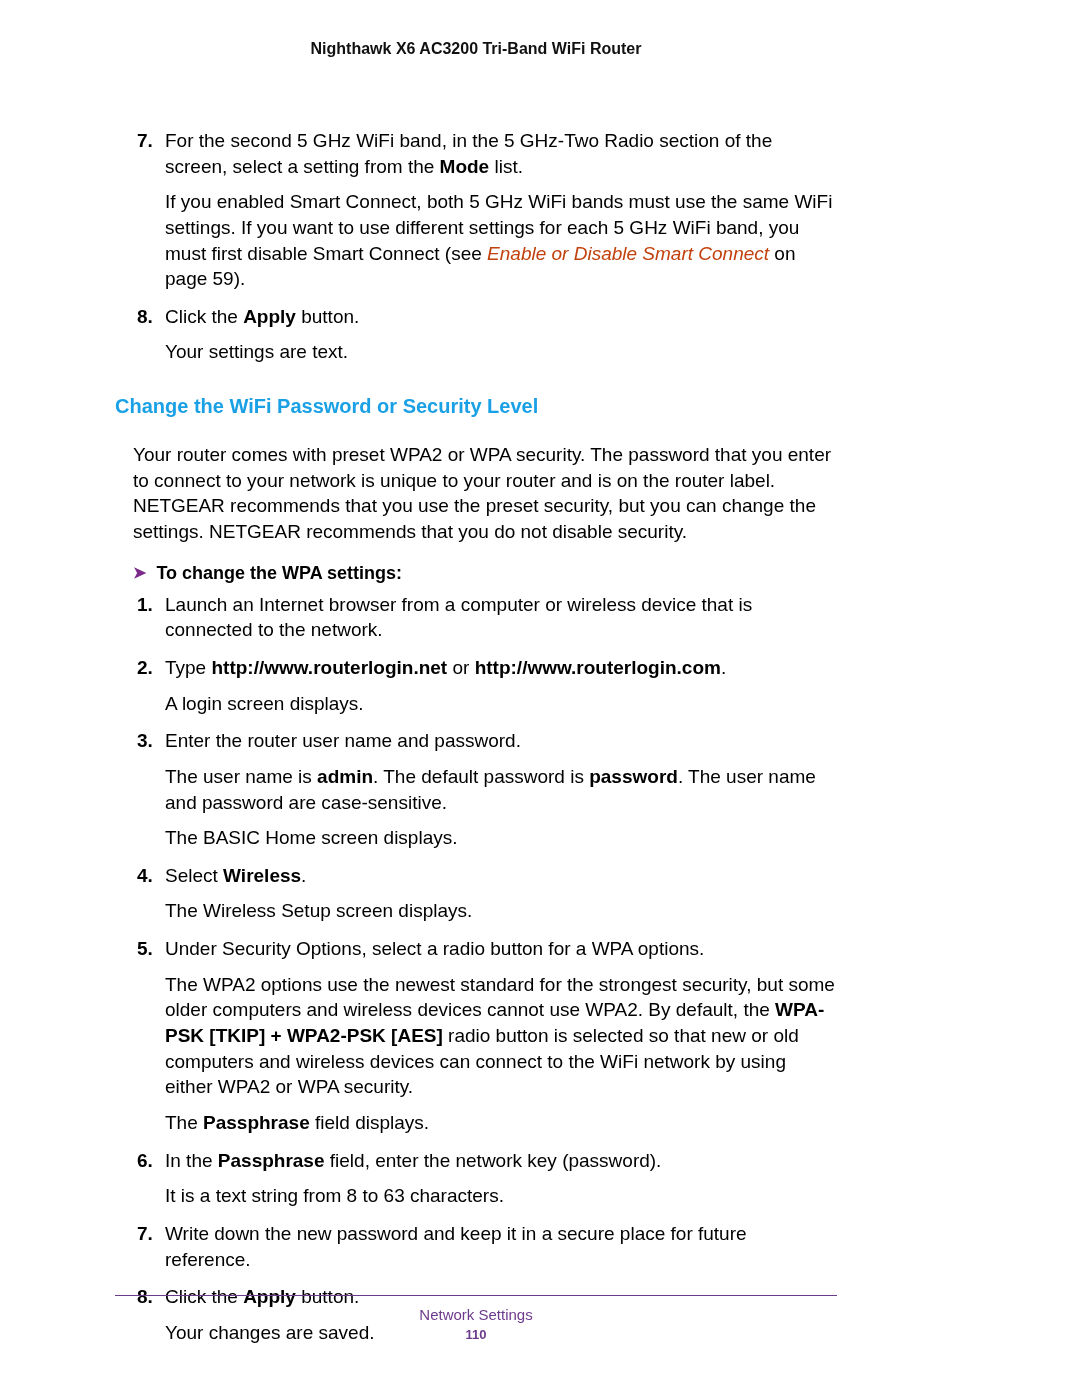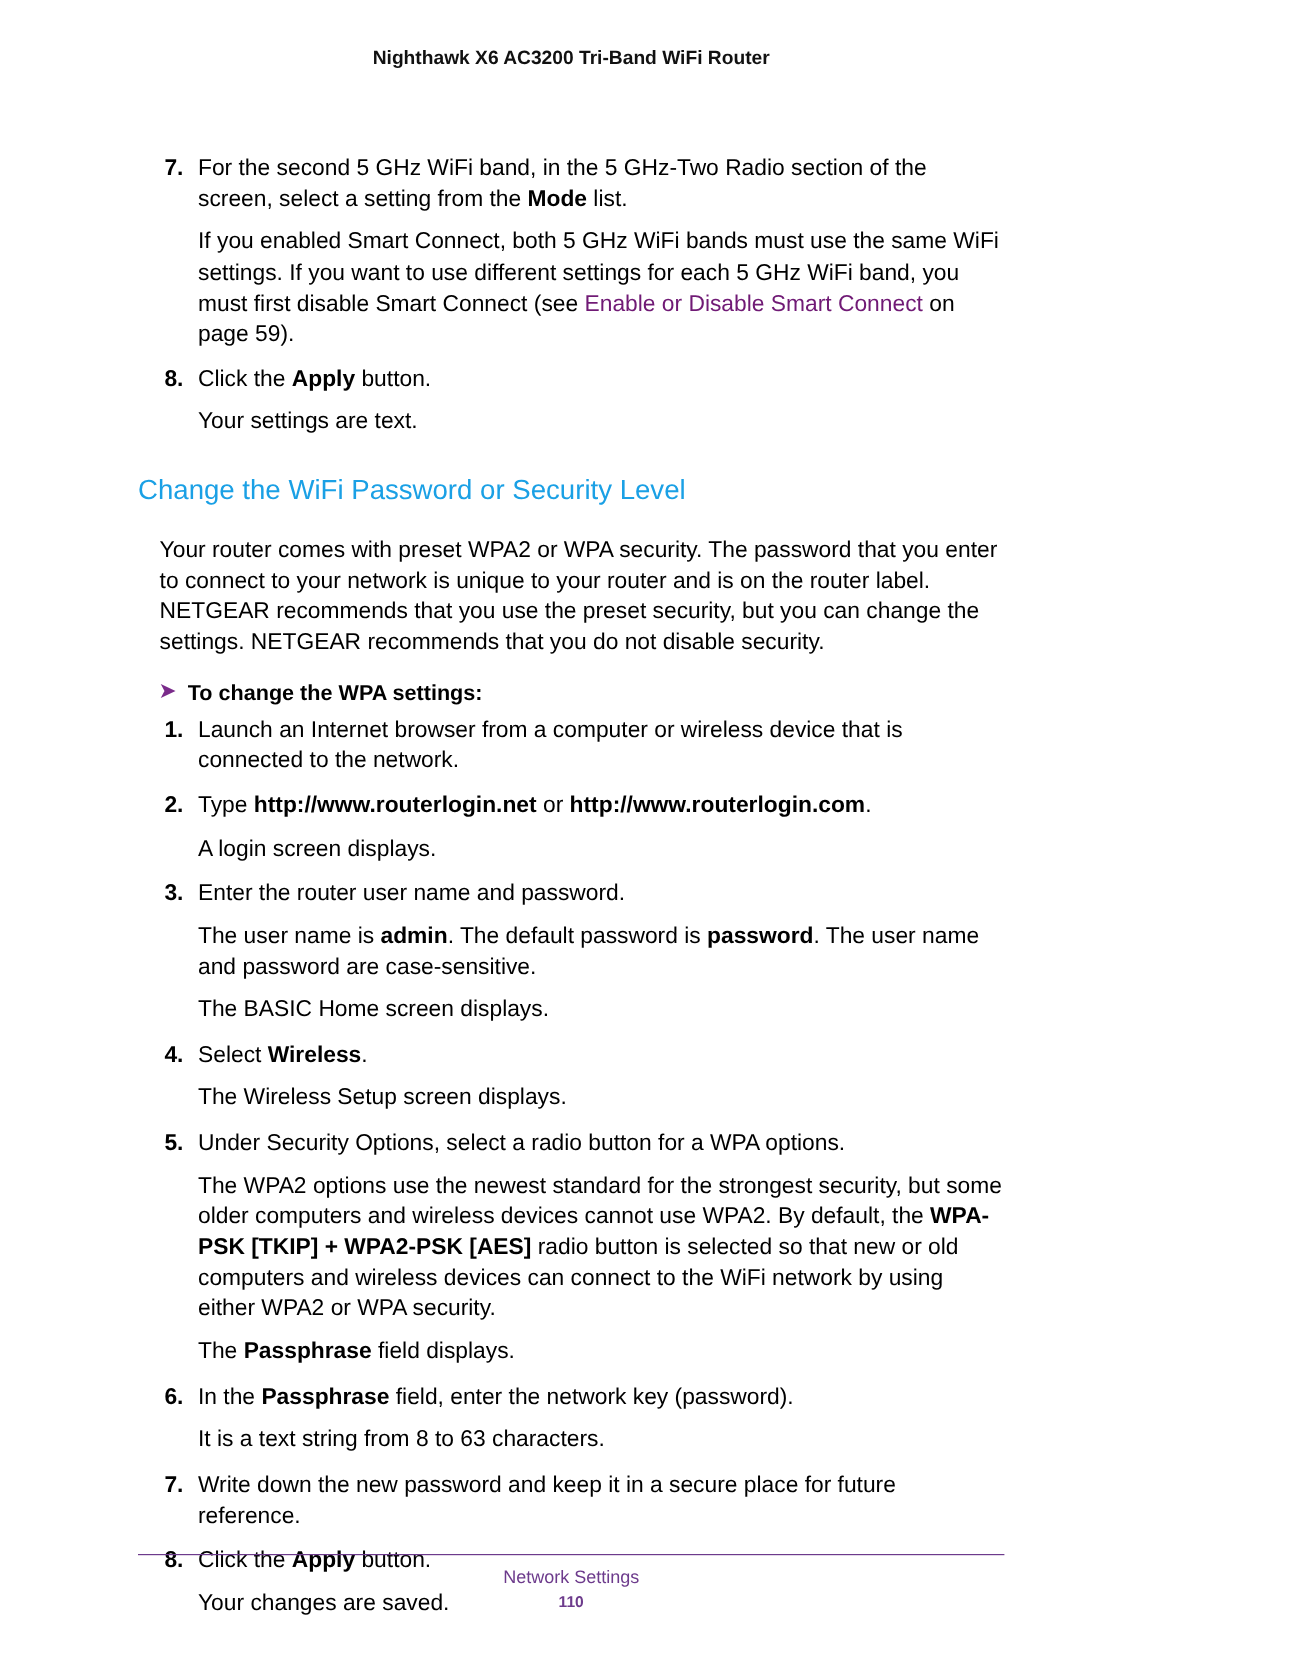--- a/index.html
+++ b/index.html
@@ -38,27 +38,28 @@
   .ol-num {
     position: absolute;
     left: -28px;
     font-weight: bold;
   }
   .sub-para {
     margin-top: 10px;
   }
   .bold { font-weight: bold; }
   .link {
-    color: #701a75;
+    color: #c2410c;
+    font-style: italic;
     cursor: pointer;
   }
   h2.section-heading {
     color: #1aa0e5;
-    font-size: 23px;
-    font-weight: normal;
+    font-size: 20px;
+    font-weight: bold;
     margin: 30px 0 24px 0;
   }
   .task-line {
     display: flex;
     align-items: center;
     gap: 10px;
     font-weight: bold;
     margin: 16px 0 8px 18px;
     font-size: 18px;
   }

